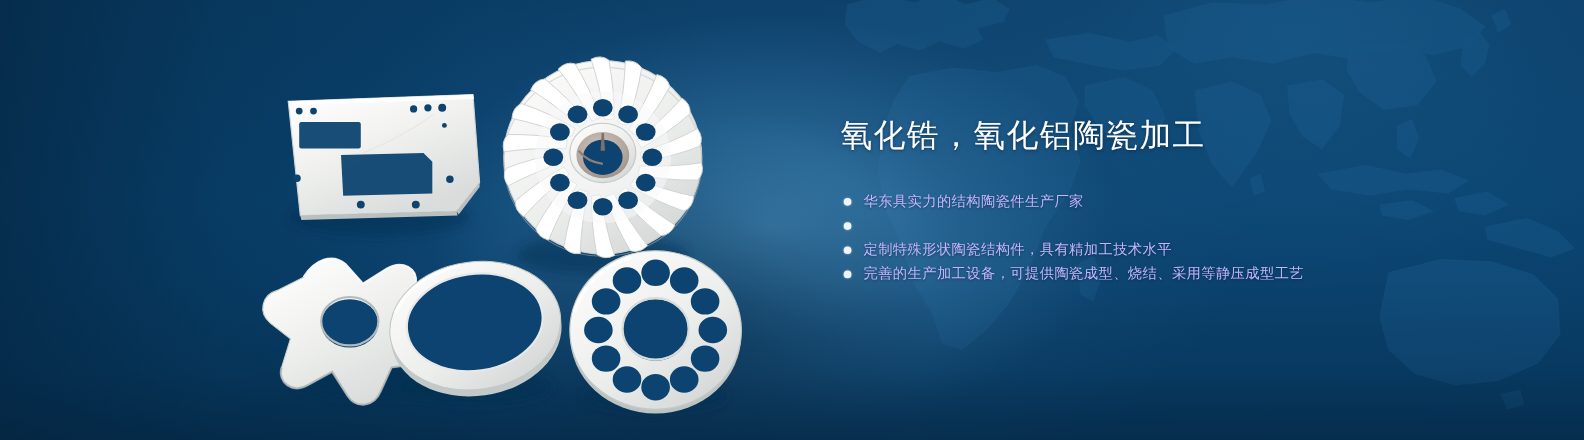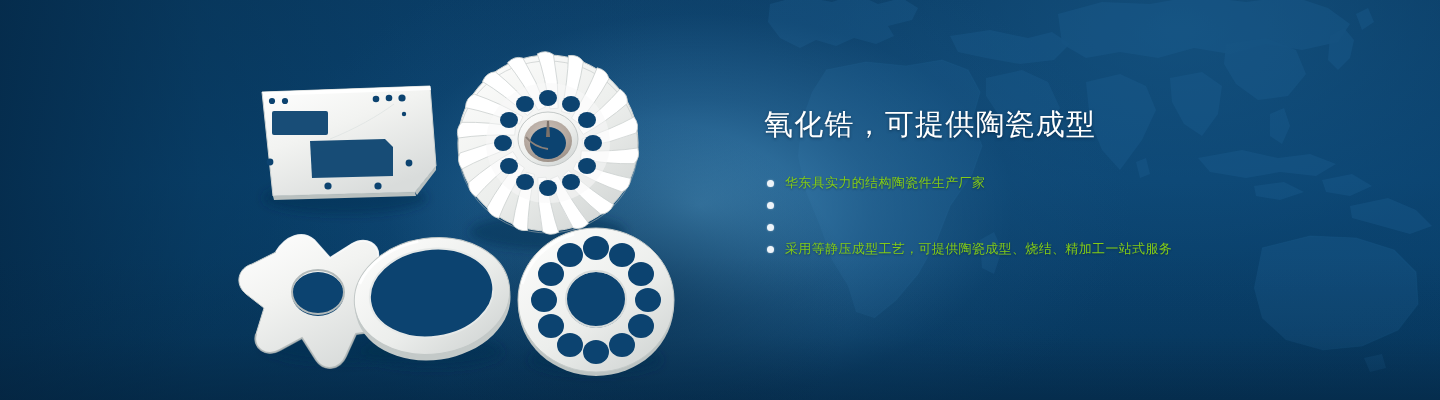--- a/index.html
+++ b/index.html
@@ -98,21 +98,21 @@
     flex:0 0 auto;
     width:7px; height:7px;
     border-radius:50%;
     background:#eef4f9;
     margin-right:11px;
     box-shadow:0 0 2px rgba(255,255,255,.5);
   }
   .bullet-text{
     font-size:13px;
     line-height:22px;
-    color:#84cc16;
+    color:#c4b5fd;
     letter-spacing:.35px;
     white-space:nowrap;
     text-shadow:0 1px 2px rgba(2,24,44,.45);
   }
 </style>
 </head>
 <body>
 
 <div class="banner">
 
@@ -372,33 +372,34 @@
           <ellipse cx="-52" cy="0" rx="13" ry="12"></ellipse>
           <ellipse cx="-45" cy="-26" rx="13" ry="12"></ellipse>
           <ellipse cx="-26" cy="-45" rx="13" ry="12"></ellipse>
         </g>
         <path d="M-74 -16 a78 72 0 0 1 52 -50" fill="none" stroke="#ffffff" stroke-width="3" opacity=".85"></path>
       </g>
     </svg>
   </div>
 
   <div class="copy">
-    <h1 class="headline">氧化锆，可提供陶瓷成型</h1>
+    <h1 class="headline">氧化锆，氧化铝陶瓷加工</h1>
 
     <ul class="bullets">
       <li class="bullet">
         <span class="bullet-dot"></span>
         <span class="bullet-text">华东具实力的结构陶瓷件生产厂家</span>
       </li>
       <li class="bullet">
         <span class="bullet-dot"></span>
       </li>
       <li class="bullet">
         <span class="bullet-dot"></span>
+        <span class="bullet-text">定制特殊形状陶瓷结构件，具有精加工技术水平</span>
       </li>
       <li class="bullet">
         <span class="bullet-dot"></span>
-        <span class="bullet-text">采用等静压成型工艺，可提供陶瓷成型、烧结、精加工一站式服务</span>
+        <span class="bullet-text">完善的生产加工设备，可提供陶瓷成型、烧结、采用等静压成型工艺</span>
       </li>
     </ul>
   </div>
 
 </div>
 
 </body></html>

